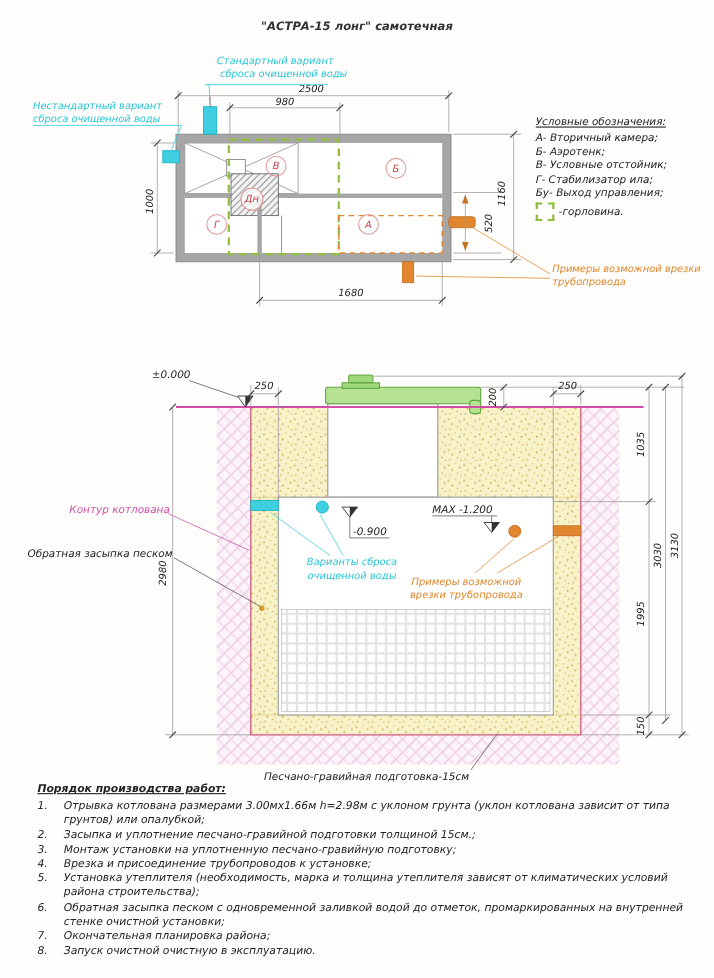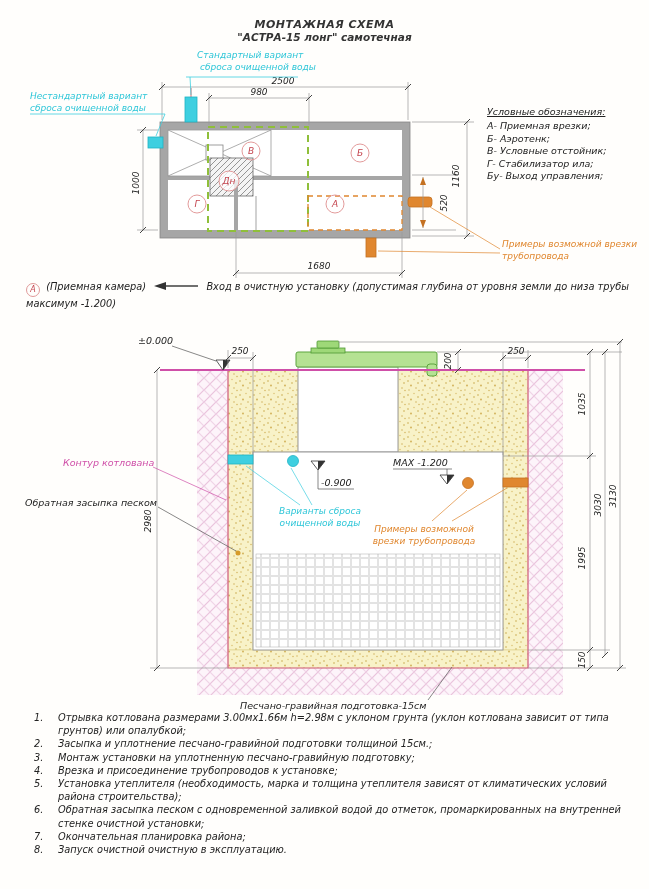--- a/index.html
+++ b/index.html
@@ -300,46 +300,41 @@
       <line x1="452" y1="521" x2="507" y2="488" stroke="#e0872f" stroke-width="0.7"></line>
     </g>
     <g>
       <text class="blkt" x="240" y="709">Песчано-гравийная подготовка-15см</text>
       <line x1="428" y1="700" x2="452" y2="667" stroke="#555" stroke-width="0.7"></line>
     </g>
   </g>
 </svg>
 
 <div id="title" class="ov">
-  <div class="t1">МОНТАЖНАЯ СХЕМА</div>
   <div class="t2">"АСТРА-15 лонг" самотечная</div>
 </div>
 
 <div id="legend" class="ov">
   <div class="lt">Условные обозначения:</div>
-  <div class="li">А- Приемная врезки;</div>
+  <div class="li">А- Вторичный камера;</div>
   <div class="li">Б- Аэротенк;</div>
   <div class="li">В- Условные отстойник;</div>
   <div class="li">Г- Стабилизатор ила;</div>
   <div class="li">Бу- Выход управления;</div>
+  <div class="neckrow">
+    <span class="necksq"></span>
+    <span>-горловина.</span>
+  </div>
 </div>
 
 <div id="notes" class="ov">
-  <div class="note">
-    <span class="cmark">А</span>
-    <span>(Приемная камера)</span>
-    <svg class="arr" width="46" height="10">
-      <polygon points="1,5 13,1 13,9" fill="#333"></polygon>
-          <line x1="13" y1="5" x2="45" y2="5" stroke="#333" stroke-width="1.4"></line>
-    </svg>
-    <span>Вход в очистную установку (допустимая глубина от уровня земли до низа трубы максимум -1.200)</span>
-  </div>
 </div>
 
 <div id="proc" class="ov">
+  <div class="pt">Порядок производства работ:</div>
   <div class="pitem">
     <span class="pnum">1.</span>
     <span class="ptxt">Отрывка котлована размерами 3.00мх1.66м h=2.98м с уклоном грунта (уклон котлована зависит от типа грунтов) или опалубкой;</span>
   </div>
   <div class="pitem">
     <span class="pnum">2.</span>
     <span class="ptxt">Засыпка и уплотнение песчано-гравийной подготовки толщиной 15см.;</span>
   </div>
   <div class="pitem">
     <span class="pnum">3.</span>

